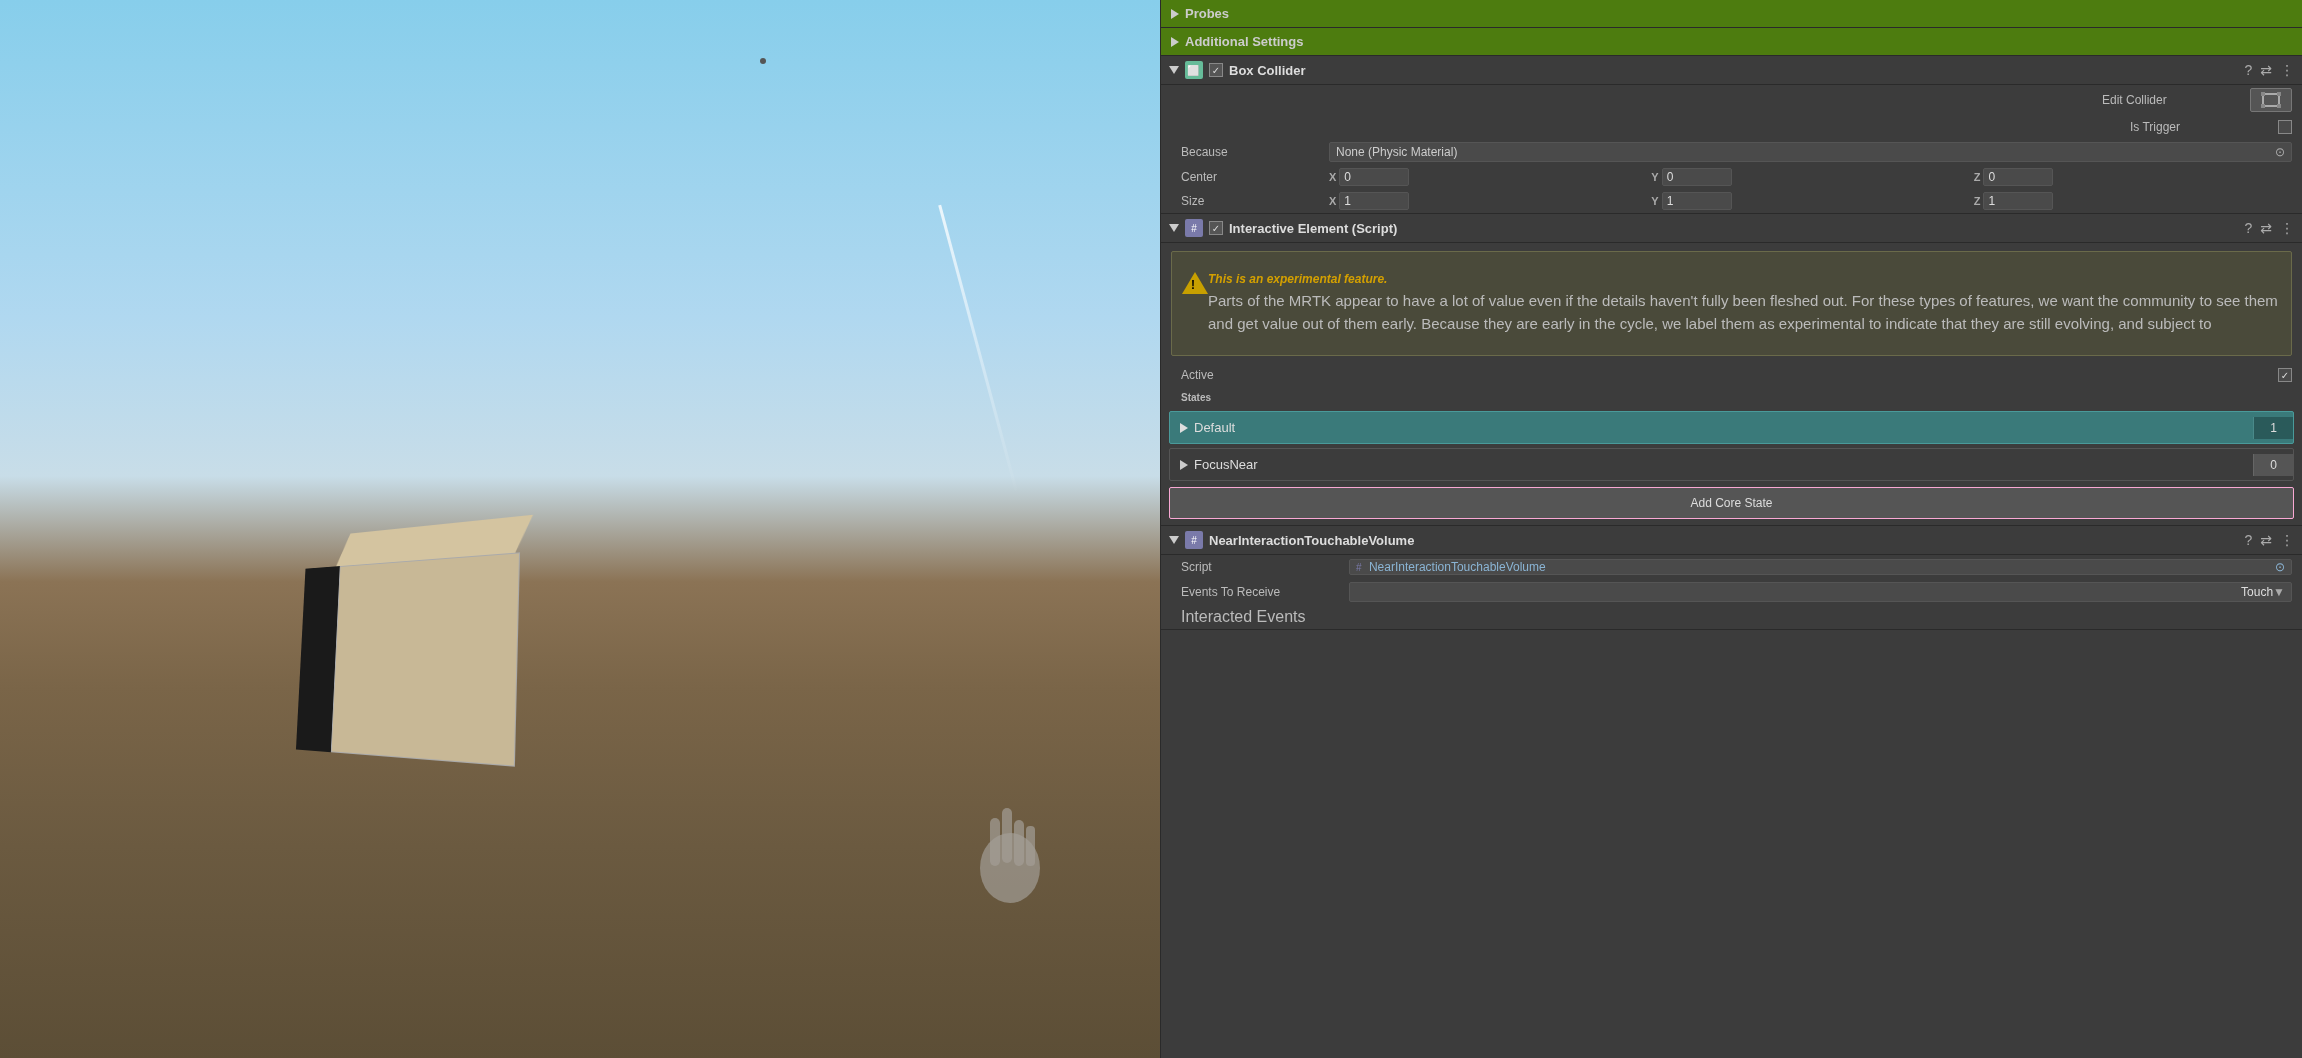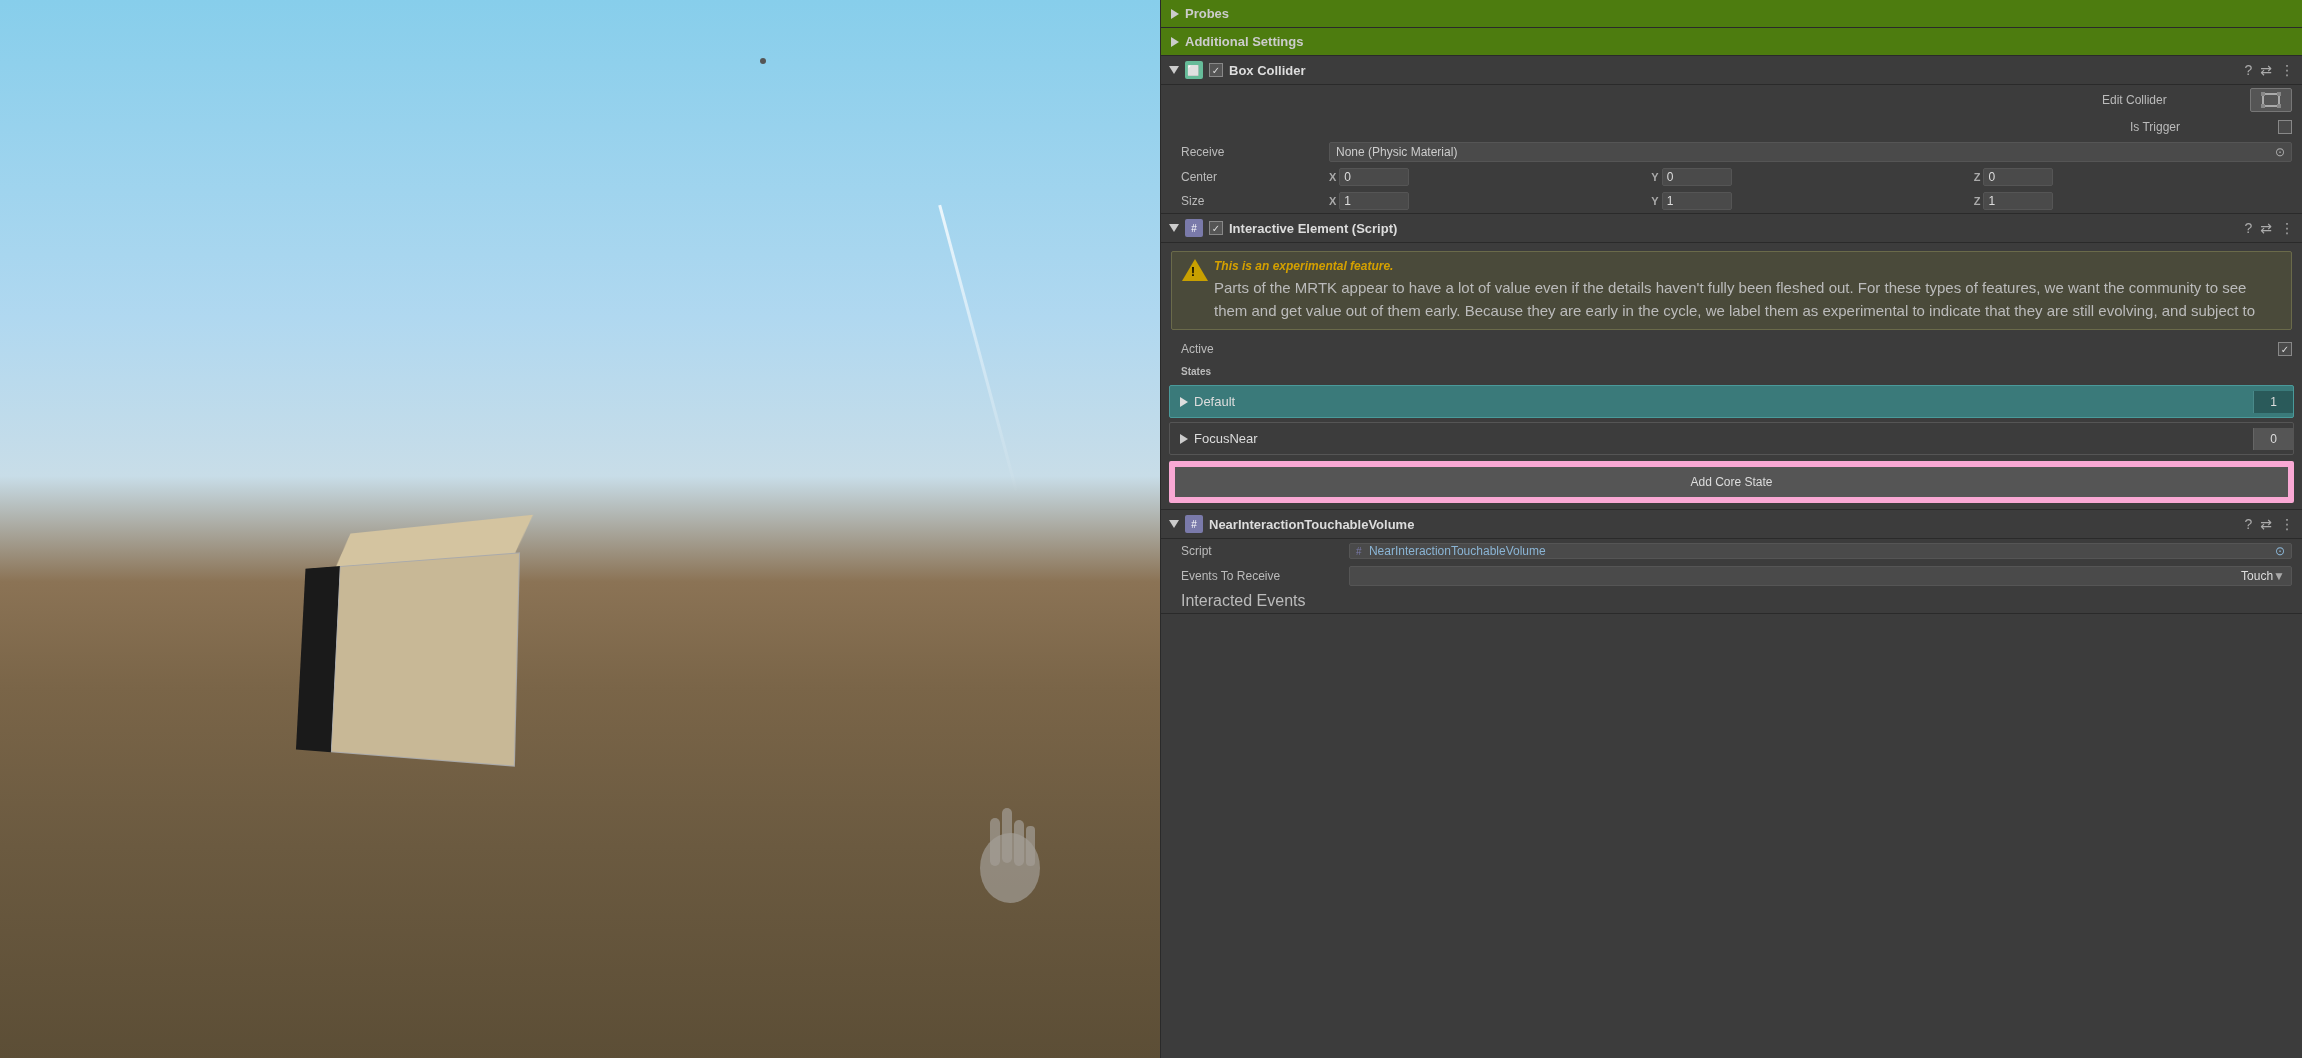--- a/index.html
+++ b/index.html
@@ -250,23 +250,23 @@
       background: #3c3c3c;
       border-bottom: 1px solid #2a2a2a;
     }
 
     
     .warning-box {
       margin: 8px 10px;
       background: #4a4a3a;
       border: 1px solid #6a6a4a;
       border-radius: 2px;
-      padding: 7px 10px;
-      display: flex;
-      gap: 6px;
+      padding: 20px 10px;
+      display: flex;
+      gap: 0;
       align-items: flex-start;
     }
     .warning-icon-triangle {
       width: 0; height: 0;
       border-left: 13px solid transparent;
       border-right: 13px solid transparent;
       border-bottom: 22px solid #c8a000;
       flex: 0 0 26px;
       position: relative;
     }
@@ -364,21 +364,21 @@
 
     
     .action-buttons {
       display: flex;
       margin: 6px 8px;
       gap: 4px;
     }
     .action-btn {
       flex: 1;
       background: #555;
-      border: 6px solid #f9a8d4;
+      border: 1px solid #f9a8d4;
       color: #ddd;
       font-size: 12px;
       padding: 8px 10px;
       text-align: center;
       cursor: pointer;
       border-radius: 2px;
     }
 
     
     .near-section {
@@ -495,21 +495,21 @@
         </svg>
       </button>
     </div>
 
     <div class="property-row">
       <span class="property-label">Is Trigger</span>
       <div class="trigger-checkbox"></div>
     </div>
 
     <div class="property-row">
-      <span class="property-label">Receive</span>
+      <span class="property-label">Because</span>
       <div class="material-field">
         <span>None (Physic Material)</span>
         <span class="material-field-btn">⊙</span>
       </div>
     </div>
 
     <div class="property-row">
       <span class="property-label">Center</span>
       <div class="xyz-row">
         <div class="xyz-field">

